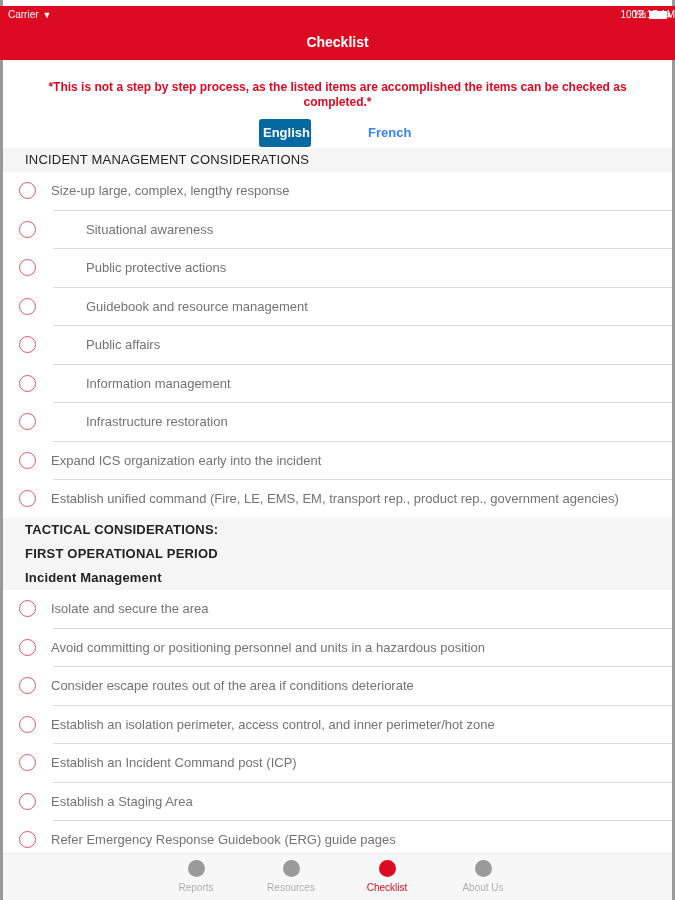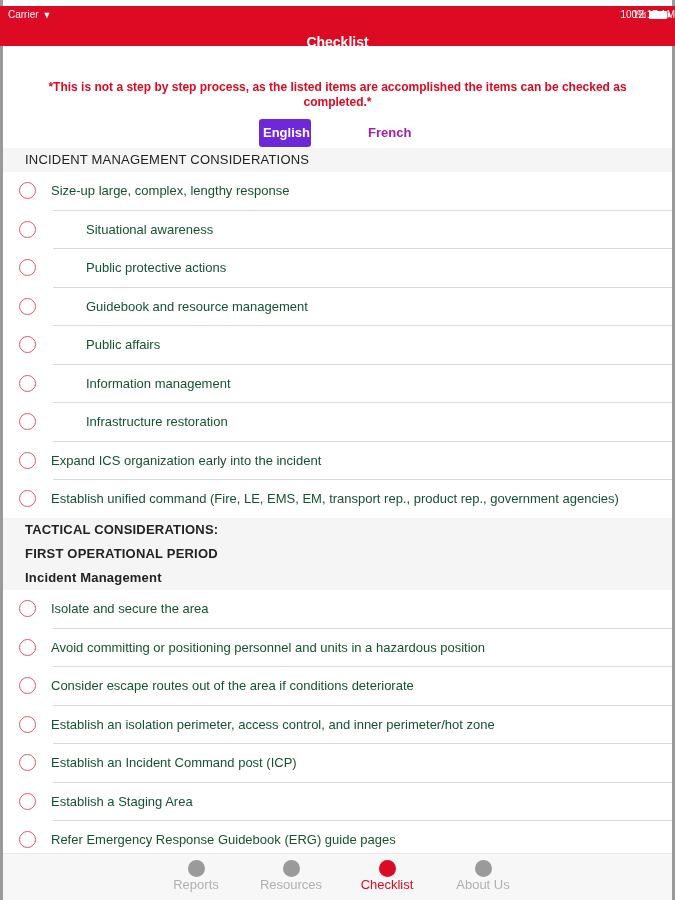--- a/index.html
+++ b/index.html
@@ -4,74 +4,74 @@
 <style>
   html, body { margin: 0; padding: 0; }
   body {
     width: 675px; height: 900px; overflow: hidden; position: relative;
     background: #ffffff;
     font-family: "Liberation Sans", sans-serif;
     color: #222;
   }
   .frame { position: absolute; left: 0; top: 0; width: 675px; height: 900px; border-left: 3px solid #9a9a9a; border-right: 3px solid #9a9a9a; box-sizing: border-box; }
   .header {
-    position: absolute; left: 0; top: 6px; width: 675px; height: 40px;
+    position: absolute; left: 0; top: 6px; width: 675px; height: 54px;
     background: #dc0a22; color: #fff;
   }
   .status { position: absolute; top: 2px; left: 0; right: 0; height: 14px; font-size: 10px; }
   .status .carrier { position: absolute; left: 8px; top: 1px; }
   .status .time { position: absolute; left: 0; right: 0; top: 1px; text-align: right; }
   .status .battery { position: absolute; right: 8px; top: 1px; display: flex; align-items: center; gap: 3px; }
   .batt-icon { width: 18px; height: 8px; background: #fff; border-radius: 1px; position: relative; }
   .batt-icon::after { content: ""; position: absolute; right: -3px; top: 2px; width: 2px; height: 4px; background: #fff; }
   .wifi-icon { display: inline-block; font-size: 9px; margin-left: 4px; }
   .nav-title { position: absolute; top: 28px; left: 0; right: 0; text-align: center; font-size: 14px; font-weight: bold; }
 
   .notice {
     position: absolute; top: 80px; left: 20px; right: 20px;
     color: #dc0a22; font-size: 12px; font-weight: bold; text-align: center; line-height: 15px;
   }
   .lang-toggle { position: absolute; top: 119px; left: 0; right: 0; height: 28px; }
   .lang-btn {
     position: absolute; top: 0; height: 28px; line-height: 28px; font-size: 13px; font-weight: bold;
     padding: 0 4px; border-radius: 3px; cursor: pointer;
   }
-  .lang-btn.active { left: 259px; width: 44px; text-align: center; background: #6d28d9; color: #fff; }
-  .lang-btn.inactive { left: 364px; color: #a21caf; }
+  .lang-btn.active { left: 259px; width: 44px; text-align: center; background: #0369a1; color: #fff; }
+  .lang-btn.inactive { left: 364px; color: #3b82f6; }
 
   .list { position: absolute; top: 148px; left: 3px; right: 3px; }
   .section {
     background: #f5f5f5; height: 24px; line-height: 24px; padding-left: 22px;
     font-size: 13px; color: #222; font-weight: normal; letter-spacing: 0.2px;
   }
   .section.bold { font-weight: bold; }
   .row { position: relative; height: 38.5px; background: #fff; }
   .row.tall { height: 38px; }
   .row::after {
     content: ""; position: absolute; left: 50px; right: 0; bottom: 0; height: 1px; background: #d9d9d9;
   }
   .row.last::after { display: none; }
   .radio {
     position: absolute; left: 16px; top: 50%; margin-top: -9px; width: 15px; height: 15px;
     border: 1.5px solid #e05566; border-radius: 50%; box-sizing: content-box;
   }
   .row-text {
     position: absolute; left: 48px; right: 40px; top: 50%; transform: translateY(-50%);
-    font-size: 13px; color: #14532d; line-height: 16px;
+    font-size: 13px; color: #737373; line-height: 16px;
   }
   .row.sub .row-text { left: 83px; }
 
   .tabbar {
     position: absolute; left: 3px; right: 3px; bottom: 0; height: 46px; background: #f7f7f7;
     border-top: 1px solid #eaeaea;
   }
   .tab { position: absolute; top: 6px; width: 80px; text-align: center; cursor: pointer; }
   .tab-dot { width: 17px; height: 17px; border-radius: 50%; background: #9a9a9a; margin: 0 auto; }
   .tab.active .tab-dot { background: #dc0a22; }
-  .tab-label { font-size: 13px; color: #b0b0b0; }
+  .tab-label { font-size: 10px; color: #b0b0b0; margin-top: 5px; }
   .tab.active .tab-label { color: #dc0a22; }
 </style>
 </head>
 <body>
 
 <div class="frame"></div>
 
 <div class="header">
   <div class="status">
     <span class="carrier"><span>Carrier</span><span class="wifi-icon">▼</span></span>

